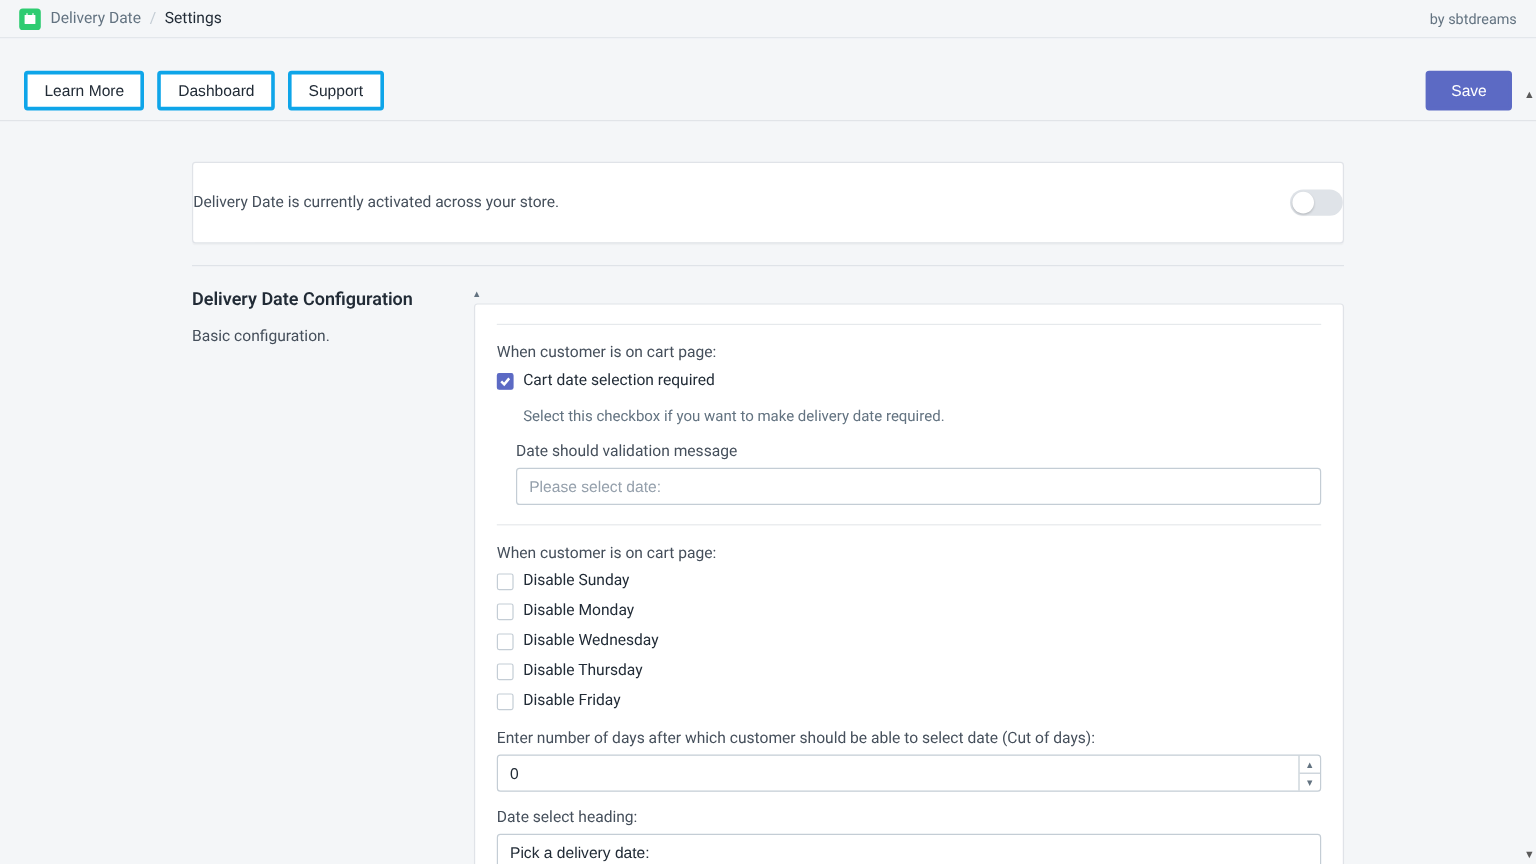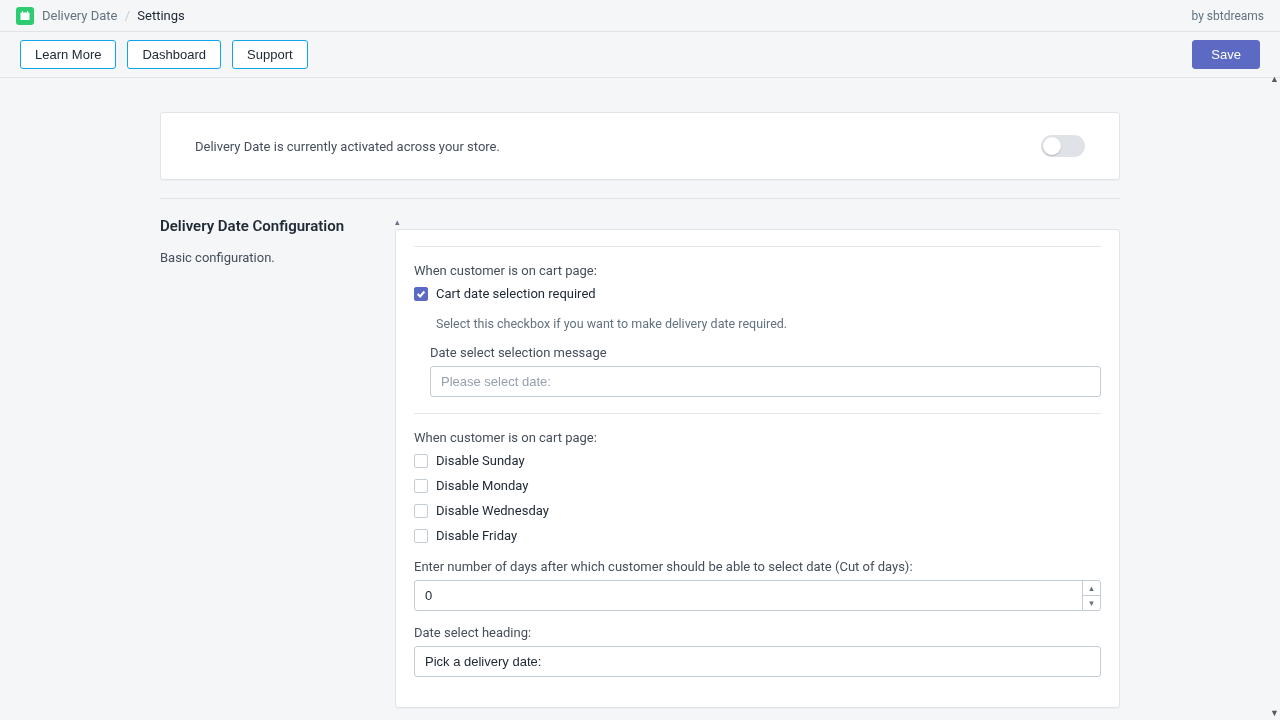--- a/index.html
+++ b/index.html
@@ -33,28 +33,29 @@
   .breadcrumb .current { color: #212b36; text-align: right; }
   .topbar-right { margin-left: auto; color: #637381; font-size: 12px; }
   .toolbar {
     display: flex;
     align-items: center;
     padding: 8px 20px;
     border-bottom: 1px solid #e1e4e8;
     background: #f4f6f8;
   }
   .btn {
-    border: 1px solid #0ea5e9;
+    border: 3px solid #0ea5e9;
     background: #fff;
     color: #212b36;
     border-radius: 3px;
     padding: 6px 14px;
     font-size: 13px;
     margin-right: 11px;
     cursor: pointer;
+    margin-top: 19px;
   }
   .btn-primary {
     margin-left: auto;
     margin-right: 0;
     background: #5c6ac4;
     border-color: #5c6ac4;
     color: #fff;
     padding: 6px 18px;
   }
   .scroll-area {
@@ -89,21 +90,21 @@
   .card {
     background: #fff;
     border: 1px solid #e0e3e8;
     border-radius: 3px;
     box-shadow: 0 1px 1px rgba(0,0,0,0.03);
   }
   .card-pad { padding: 16px 18px; }
   .status-row {
     display: flex;
     align-items: center;
-    padding: 22px 34px;
+    padding: 22px 0;
   }
   .status-text { flex:1; color:#454f5b; font-size:13px; }
   .toggle {
     width: 44px; height: 22px;
     background: #dfe3e8;
     border-radius: 11px;
     position: relative;
     cursor: pointer;
   }
   .toggle-knob {
@@ -237,40 +238,44 @@
             <div class="cb checked">
               <svg viewBox="0 0 12 12">
                   <polyline points="2,6 5,9 10,3"></polyline>
                 </svg>
             </div>
             <span class="cb-label">Cart date selection required</span>
           </div>
           <div class="help-text">Select this checkbox if you want to make delivery date required.</div>
 
           <div class="field-block">
-            <span class="field-label">Date select selection message</span>
+            <span class="field-label">Date should validation message</span>
             <input class="text-input" type="text" placeholder="Please select date:" style="">
           </div>
 
           <hr class="inner" style="margin-top:16px;">
 
           <div class="group-label">When customer is on cart page:</div>
 
           <div class="day-list">
             <div class="checkbox-row">
               <div class="cb"></div>
               <span class="cb-label">Disable Sunday</span>
             </div>
             <div class="checkbox-row">
               <div class="cb"></div>
               <span class="cb-label">Disable Monday</span>
             </div>
             <div class="checkbox-row">
               <div class="cb"></div>
               <span class="cb-label">Disable Wednesday</span>
+            </div>
+            <div class="checkbox-row">
+              <div class="cb"></div>
+              <span class="cb-label">Disable Thursday</span>
             </div>
             <div class="checkbox-row">
               <div class="cb"></div>
               <span class="cb-label">Disable Friday</span>
             </div>
           </div>
 
           <div class="form-row" style="margin-top:16px;">
             <span class="field-label">Enter number of days after which customer should be able to select date (Cut of days):</span>
             <div class="spinner-wrap">

